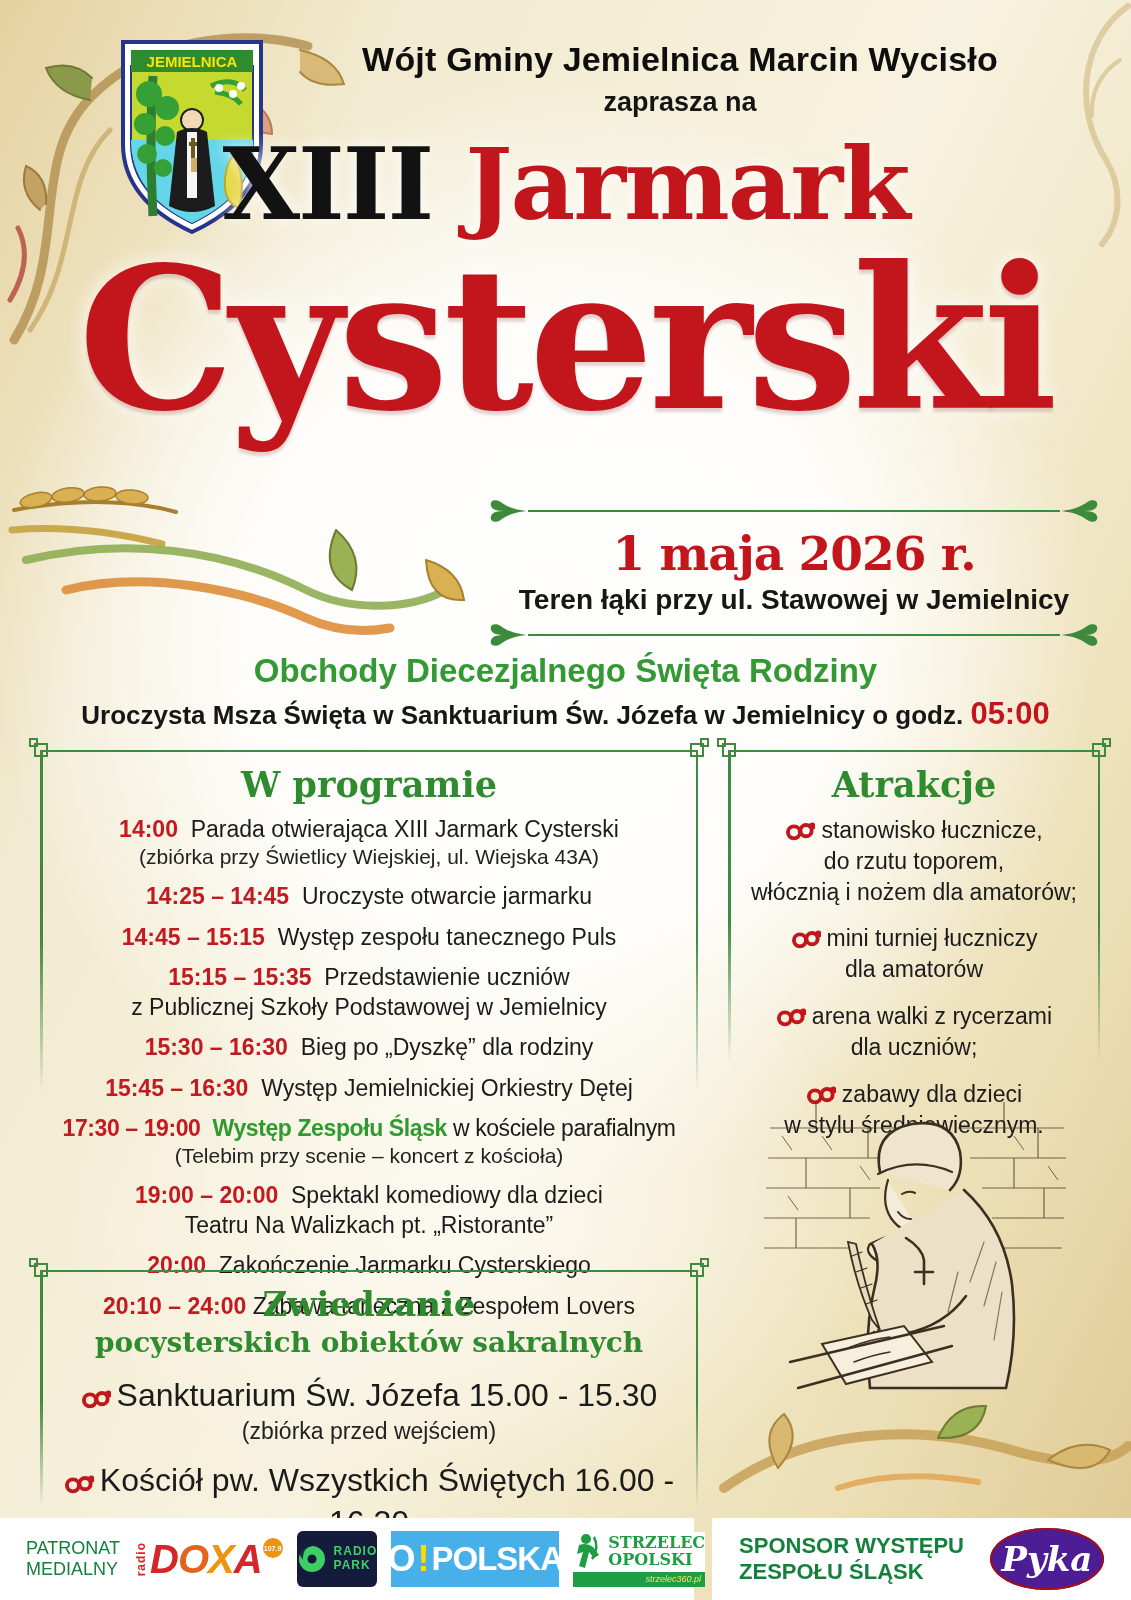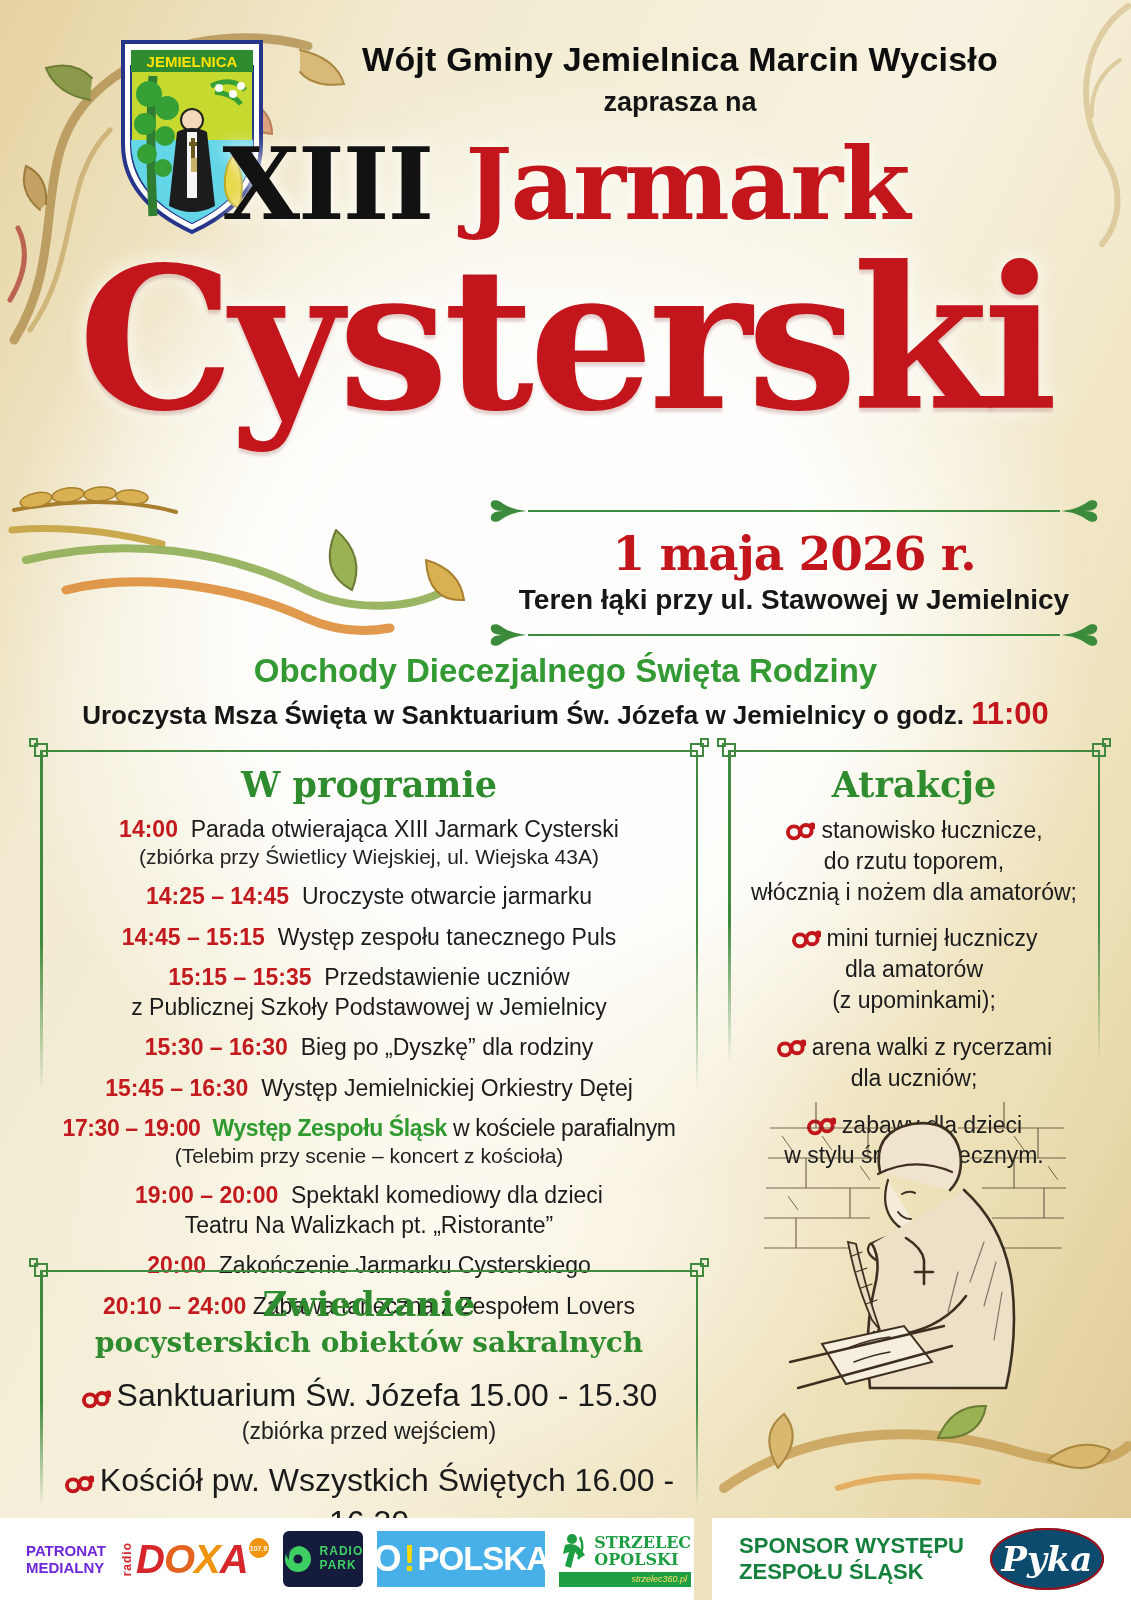--- a/index.html
+++ b/index.html
@@ -69,41 +69,41 @@
 
   .titem{margin-bottom:14px;line-height:1.3;}
   .tline{font-size:32px;color:#1b1b1b;}
   .tsub{font-size:23px;color:#222;}
   .tourhead2{font-size:28px;color:#2e8b2e;margin-top:2px;}
 
   
   .fbox{background:#fff;top:1518px;height:82px;display:flex;align-items:center;}
   .fleft{left:0;width:694px;gap:14px;padding:0 8px 0 26px;box-sizing:border-box;}
   .fright{left:712px;width:419px;justify-content:center;gap:26px;}
-  .patronat{font-size:15px;font-weight:700;line-height:1.15;color:#6d28d9;}
+  .patronat{font-size:18px;font-weight:400;line-height:1.15;color:#15803d;}
   .sponsor{font-size:22px;font-weight:800;line-height:1.2;color:#15803d;}
 
   .doxa{display:flex;align-items:center;}
   .doxa .vert{writing-mode:vertical-rl;transform:rotate(180deg);font-size:12px;font-weight:800;color:#d6252b;letter-spacing:1px;margin-right:2px;}
   .doxa .big{font-size:40px;font-weight:800;font-style:italic;letter-spacing:-1px;}
   .doxa .badge{width:20px;height:20px;border-radius:50%;background:#f0930f;color:#fff;font-size:7px;font-weight:700;
                display:flex;align-items:center;justify-content:center;margin:-22px 0 0 1px;}
   .park{width:112px;height:56px;background:#151b3d;border-radius:6px;display:flex;align-items:center;justify-content:center;gap:7px;}
   .park .ptx{color:#3ecf63;font-size:12px;font-weight:800;letter-spacing:1px;line-height:1.15;}
   .opolska{width:168px;height:56px;background:#47b0e8;display:flex;align-items:center;justify-content:center;}
   .opolska span{font-weight:800;}
   .op-o{color:#fff;font-size:36px;}
   .op-x{color:#ffd900;font-size:36px;margin:0 2px;}
   .op-r{color:#fff;font-size:33px;letter-spacing:-1px;}
   .strzelec{width:148px;display:flex;flex-direction:column;background:#fff;}
   .strz-top{display:flex;align-items:center;gap:5px;}
   .strz-name{font-family:"DejaVu Serif",serif;font-weight:700;color:#1e9e43;font-size:16px;line-height:1.05;}
   .strz-bar{height:15px;background:#1e9e43;display:flex;align-items:center;justify-content:flex-end;padding-right:4px;}
   .strz-bar span{color:#ffe066;font-size:9px;font-style:italic;}
-  .pyka{width:114px;height:62px;background:#0c4a6e;border-radius:50%;display:flex;align-items:center;justify-content:center;
+  .pyka{width:114px;height:62px;background:#4c1d95;border-radius:50%;display:flex;align-items:center;justify-content:center;
         box-shadow:inset 0 0 0 2px #a50e16;text-align:center;}
   .pyka span{font-family:"DejaVu Serif",serif;font-style:italic;font-weight:700;color:#fff;font-size:34px;}
 </style>
 </head>
 <body>
 
 <div class="poster">
 
   <svg class="abs" style="left:0;top:0;" width="380" height="360" viewBox="0 0 380 360">
     <g fill="none" stroke-linecap="round">
@@ -224,21 +224,21 @@
             <circle cx="27" cy="15" r="3"></circle>
           </g>
       </svg>
     </div>
   </div>
 
   <div class="abs church center">
     <div class="church-h">Obchody Diecezjalnego Święta Rodziny</div>
     <div class="church-m">
       <span>Uroczysta Msza Święta w Sanktuarium Św. Józefa w Jemielnicy o godz.</span>
-      <span class="church-t">11:00</span>
+      <span class="church-t">05:00</span>
     </div>
   </div>
 
   <div class="abs gbox progbox center">
     <div class="ckey l"></div>
     <div class="ckey r"></div>
     <div class="gside" style="left:0;height:340px;"></div>
     <div class="gside" style="right:0;height:340px;"></div>
     <div class="boxhead serifbold">W programie</div>
     <div class="items">
@@ -312,21 +312,20 @@
 
       <div class="aitem">
         <span class="aline"><svg class="knot" width="30" height="19" viewBox="0 0 34 22">
               <g fill="none" stroke="#c3161c" stroke-width="4.5" stroke-linecap="round">
                 <circle cx="10" cy="12" r="7"></circle>
                 <circle cx="24" cy="10" r="6.5"></circle>
                 <path d="M29,4 q4,-3 4,2"></path>
               </g>
             </svg><span>mini turniej łuczniczy</span></span>
         <span class="aline">dla amatorów</span>
-        <span class="aline">(z upominkami);</span>
       </div>
 
       <div class="aitem">
         <span class="aline"><svg class="knot" width="30" height="19" viewBox="0 0 34 22">
               <g fill="none" stroke="#c3161c" stroke-width="4.5" stroke-linecap="round">
                 <circle cx="10" cy="12" r="7"></circle>
                 <circle cx="24" cy="10" r="6.5"></circle>
                 <path d="M29,4 q4,-3 4,2"></path>
               </g>
             </svg><span>arena walki z rycerzami</span></span>

